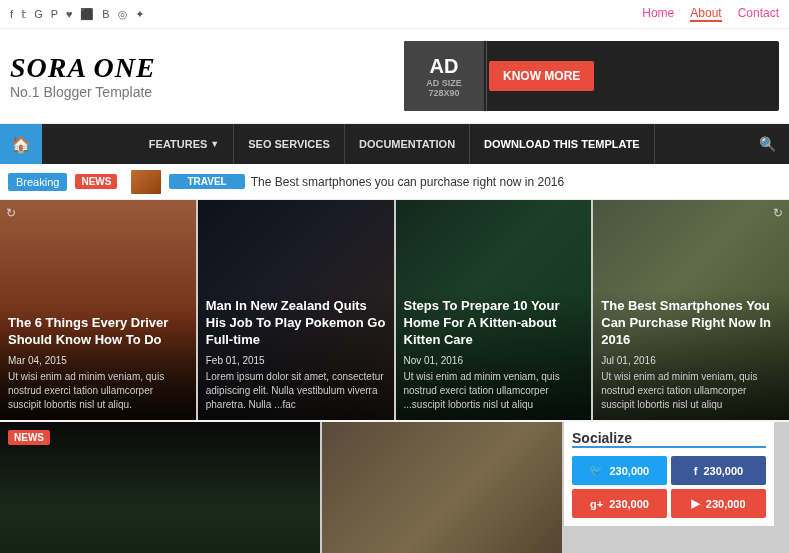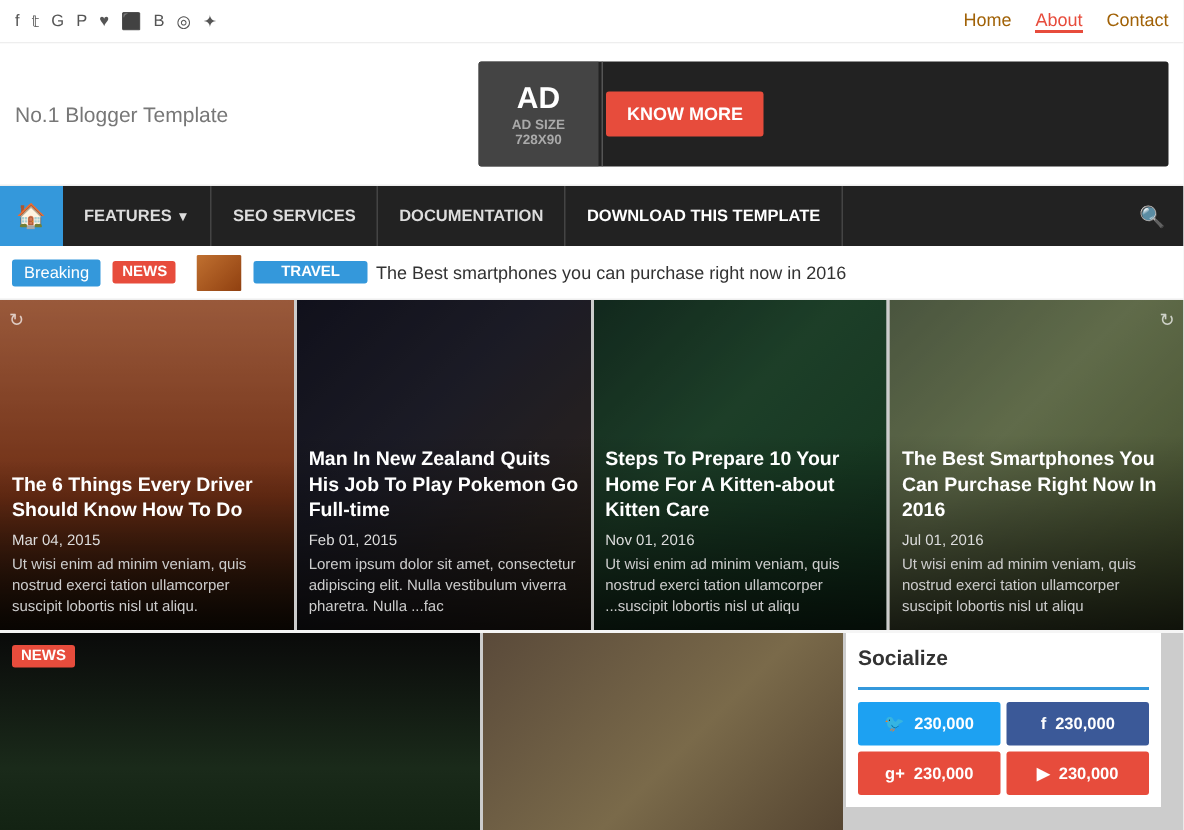--- a/index.html
+++ b/index.html
@@ -3,37 +3,37 @@
   <meta charset="utf-8">
   <style>
     * { margin: 0; padding: 0; box-sizing: border-box; }
     body { font-family: Arial, sans-serif; font-size: 12px; background: #f5f5f5; width: 789px; overflow-x: hidden; }
 
     
     .top-bar { background: #fff; border-bottom: 1px solid #eee; padding: 6px 10px; display: flex; align-items: center; justify-content: space-between; }
     .top-bar-icons { display: flex; gap: 8px; }
     .top-bar-icon { font-size: 11px; color: #555; cursor: pointer; }
     .top-bar-nav { display: flex; gap: 16px; }
-    .top-bar-nav a { font-size: 12px; color: #a16207; text-decoration: none; }
+    .top-bar-nav a { font-size: 12px; color: #ec4899; text-decoration: none; }
 
     
     .header { background: #fff; padding: 12px 10px; display: flex; align-items: center; justify-content: space-between; border-bottom: 1px solid #eee; }
     .brand { }
     .brand-title { font-family: 'Georgia', serif; font-size: 28px; font-weight: 900; color: #000; letter-spacing: 1px; font-style: italic; }
     .brand-sub { font-size: 14px; color: #777; margin-top: 0; }
-    .ad-banner { background: #222; display: flex; align-items: center; height: 70px; width: 460px; border-radius: 2px; overflow: hidden; }
+    .ad-banner { background: #222; display: flex; align-items: center; height: 70px; width: 375px; border-radius: 2px; overflow: hidden; }
     .ad-label { background: #444; color: #fff; padding: 8px 14px; font-size: 18px; font-weight: bold; text-align: center; height: 100%; display: flex; flex-direction: column; justify-content: center; min-width: 80px; }
     .ad-label-sub { font-size: 9px; color: #aaa; }
     .ad-text { color: #fff; font-size: 18px; font-weight: bold; letter-spacing: 1px; flex: 1; text-align: center; }
     .ad-btn { background: #e74c3c; color: #fff; font-size: 12px; font-weight: bold; padding: 8px 14px; margin-right: 10px; cursor: pointer; white-space: nowrap; border-radius: 2px; }
 
     
     .nav-bar { background: #222; display: flex; align-items: center; padding: 0; height: 40px; }
     .nav-home { background: #3498db; width: 42px; height: 40px; display: flex; align-items: center; justify-content: center; color: #fff; font-size: 16px; cursor: pointer; }
-    .nav-items { display: flex; align-items: center; flex: 1; }
+    .nav-items { display: flex; align-items: center; flex: 1; justify-content: center; }
     .nav-item { color: #ddd; font-size: 11px; font-weight: bold; padding: 0 14px; height: 40px; display: flex; align-items: center; cursor: pointer; text-transform: uppercase; border-right: 1px solid #444; }
     .nav-item.download { color: #fff; }
     .nav-search { margin-left: auto; padding: 0 12px; color: #aaa; font-size: 14px; cursor: pointer; }
     .nav-arrow { font-size: 9px; margin-left: 3px; }
 
     
     .breaking-bar { background: #fff; border-bottom: 1px solid #eee; display: flex; align-items: center; padding: 6px 8px; height: 36px; overflow: hidden; }
     .breaking-badge { background: #3498db; color: #fff; font-size: 11px; font-weight: normal; padding: 3px 8px; border-radius: 2px; margin-right: 8px; white-space: nowrap; }
     .news-badge { background: #e74c3c; color: #fff; font-size: 10px; font-weight: bold; padding: 2px 6px; border-radius: 2px; margin-right: 6px; }
     .breaking-text { font-size: 12px; color: #333; flex: 1; }
@@ -58,21 +58,21 @@
     .bottom-mid { width: 240px; height: 180px; position: relative; overflow: hidden; cursor: pointer; }
     .bottom-right { width: 210px; }
 
     .bottom-card-img { width: 100%; height: 100%; background-size: cover; background-position: center; }
     .bottom-news-badge { position: absolute; top: 8px; left: 8px; background: #e74c3c; color: #fff; font-size: 10px; font-weight: bold; padding: 2px 6px; border-radius: 2px; }
     .bottom-card-overlay { position: absolute; bottom: 0; left: 0; right: 0; background: linear-gradient(transparent, rgba(0,0,0,0.6)); padding: 8px; }
     .bottom-card-title { color: #fff; font-size: 12px; font-weight: bold; }
 
     
     .socialize-panel { background: #fff; padding: 8px; }
-    .socialize-title { font-size: 14px; font-weight: bold; color: #333; margin-bottom: 8px; border-bottom: 2px solid #3498db; padding-bottom: 12px; }
+    .socialize-title { font-size: 14px; font-weight: bold; color: #333; margin-bottom: 8px; border-bottom: 2px solid #3498db; padding-bottom: 0; }
     .social-grid { display: grid; grid-template-columns: 1fr 1fr; gap: 4px; }
     .social-btn { display: flex; align-items: center; justify-content: center; padding: 8px 6px; border-radius: 2px; color: #fff; font-size: 11px; font-weight: bold; cursor: pointer; gap: 6px; }
     .social-twitter { background: #1da1f2; }
     .social-facebook { background: #3b5998; }
     .social-google { background: #e74c3c; }
     .social-youtube { background: #e74c3c; }
     .img-person1 { background: linear-gradient(135deg, #c45a2a 0%, #8a3a1a 50%, #d4724a 100%); }
   </style>
 </head>
 <body>
@@ -91,20 +91,21 @@
   </div>
   <div class="top-bar-nav">
     <a href="#">Home</a>
     <a href="#" style="color:#e74c3c; border-bottom: 2px solid #e74c3c;">About</a>
     <a href="#">Contact</a>
   </div>
 </div>
 
 <div class="header">
   <div class="brand">
+    <div class="brand-title">SORA ONE</div>
     <div class="brand-sub">No.1 Blogger Template</div>
   </div>
   <div class="ad-banner">
     <div class="ad-label">
       <span style="font-size:20px;font-weight:bold;color:#fff;">AD</span>
       <span class="ad-label-sub">AD SIZE<br>728X90</span>
     </div>
     <div style="width:1px; background:#555; height:100%; margin: 0 2px;"></div>
     <div class="ad-btn">KNOW MORE</div>
   </div>

